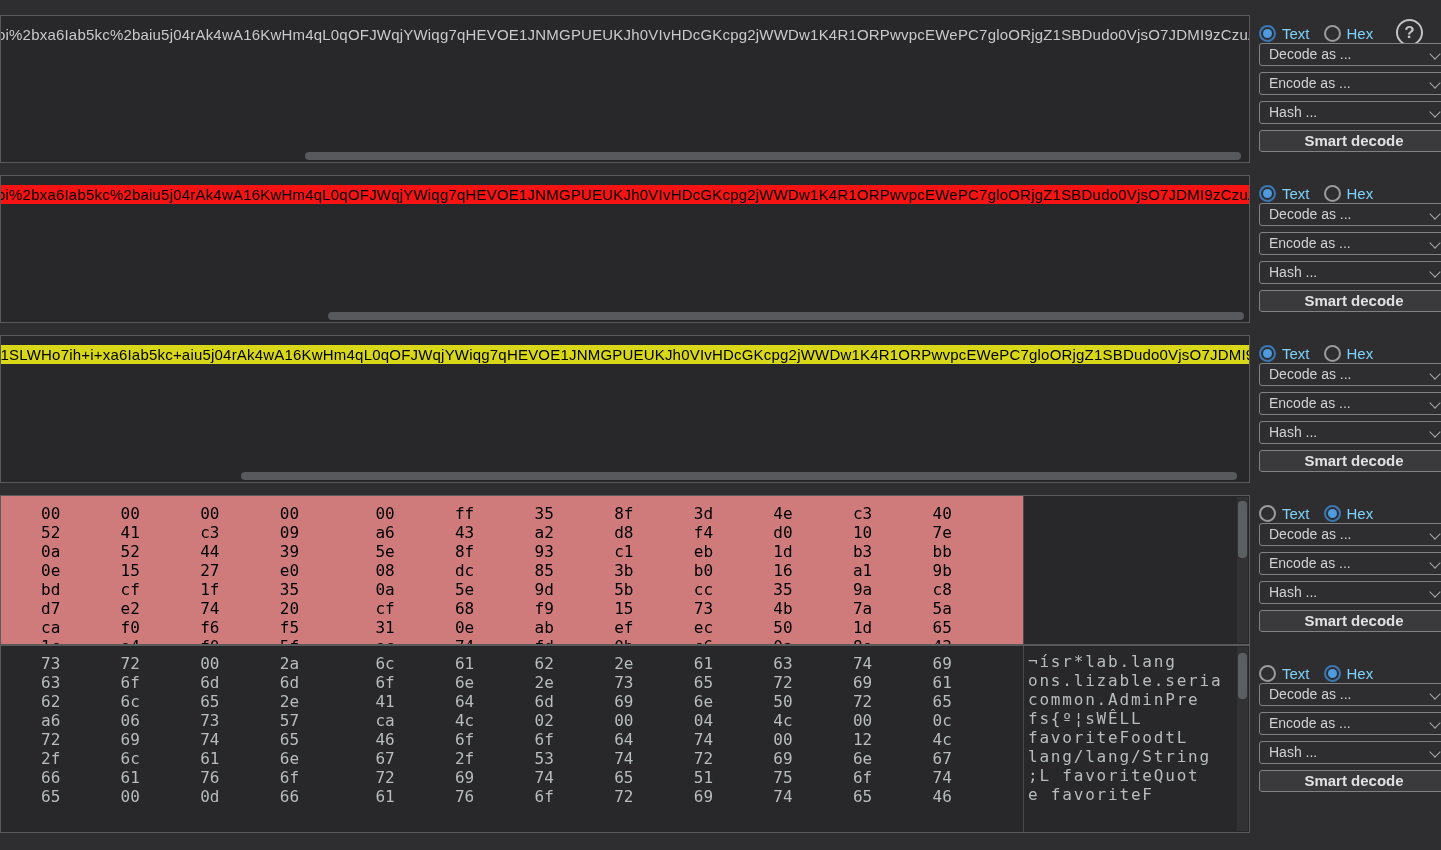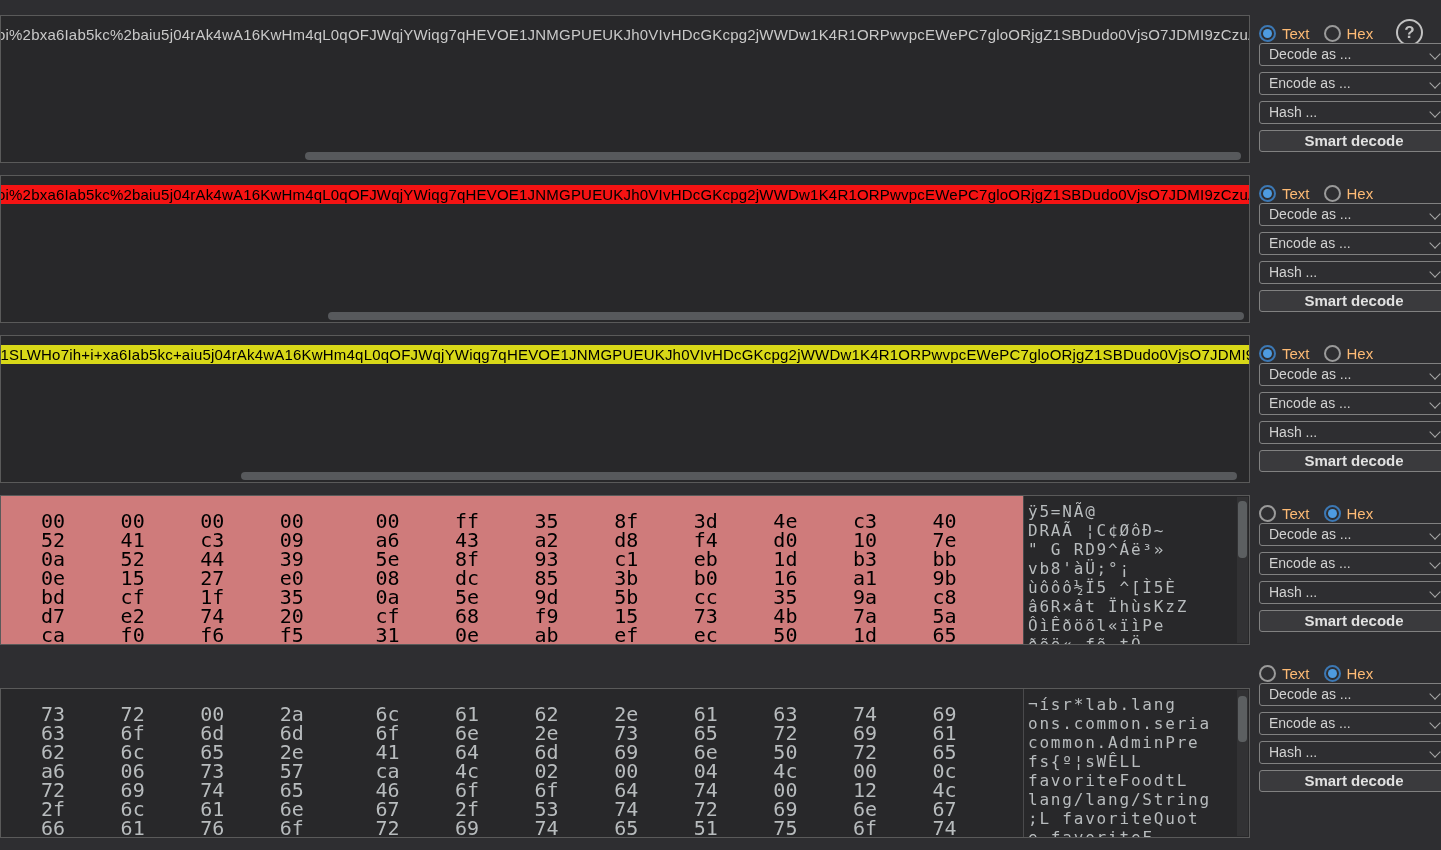--- a/index.html
+++ b/index.html
@@ -26,23 +26,23 @@
   }
   .tline.red    { background:#f51313; color:#000; }
   .tline.yellow { background:#d8d818; color:#000; }
   .hthumb {
     position:absolute; bottom:2px; height:8px;
     background:#57595c; border-radius:4px;
   }
   
   .hexpane {
     position:absolute; left:0; top:0; bottom:0; width:1023px;
-    padding-top:16px;
+    padding-top:8px;
     font-family:"DejaVu Sans Mono", monospace;
-    font-size:20px; color:#b8bcbe;
+    font-size:16px; color:#b8bcbe;
     overflow:hidden;
     border-right:1px solid #4a4a4c;
   }
   .hexpane.pink { background:#cf7b7b; color:#000; }
   .hex-row { height:19px; line-height:19px; padding-left:40px; white-space:nowrap; }
   .hex-cell { display:inline-block; width:79.6px; }
   .hex-cell.grp { margin-left:16px; }
   .asciipane {
     position:absolute; left:1024px; top:0; bottom:0; width:213px;
     padding:6px 0 0 3px;
@@ -65,21 +65,21 @@
   .radio {
     width:17px; height:17px; border-radius:50%;
     border:2px solid #9a9a9a; display:inline-block; position:relative;
     flex:0 0 auto;
   }
   .radio.checked { border-color:#3c78b4; }
   .radio.checked::after {
     content:""; position:absolute; left:2px; top:2px;
     width:9px; height:9px; border-radius:50%; background:#4e9be0;
   }
-  .rlabel { font-size:15px; color:#fdba74; margin:0 14px 0 6px; }
+  .rlabel { font-size:15px; color:#7dd3fc; margin:0 14px 0 6px; }
   .select {
     position:relative; height:23px; margin-bottom:6px;
     border:1px solid #818181; border-radius:3px;
     background:#2e2e31; color:#d2d2d2;
     font-size:14px; line-height:21px; padding-left:9px;
   }
   .chev {
     position:absolute; right:9px; top:6px;
     width:8px; height:8px;
     border-left:1.5px solid #a8a8a8; border-bottom:1.5px solid #a8a8a8;
@@ -184,30 +184,20 @@
   <div class="hexpane pink">
       <div class="hex-row"><span class="hex-cell">00</span><span class="hex-cell">00</span><span class="hex-cell">00</span><span class="hex-cell">00</span><span class="hex-cell grp">00</span><span class="hex-cell">ff</span><span class="hex-cell">35</span><span class="hex-cell">8f</span><span class="hex-cell">3d</span><span class="hex-cell">4e</span><span class="hex-cell">c3</span><span class="hex-cell">40</span></div>
       <div class="hex-row"><span class="hex-cell">52</span><span class="hex-cell">41</span><span class="hex-cell">c3</span><span class="hex-cell">09</span><span class="hex-cell grp">a6</span><span class="hex-cell">43</span><span class="hex-cell">a2</span><span class="hex-cell">d8</span><span class="hex-cell">f4</span><span class="hex-cell">d0</span><span class="hex-cell">10</span><span class="hex-cell">7e</span></div>
       <div class="hex-row"><span class="hex-cell">0a</span><span class="hex-cell">52</span><span class="hex-cell">44</span><span class="hex-cell">39</span><span class="hex-cell grp">5e</span><span class="hex-cell">8f</span><span class="hex-cell">93</span><span class="hex-cell">c1</span><span class="hex-cell">eb</span><span class="hex-cell">1d</span><span class="hex-cell">b3</span><span class="hex-cell">bb</span></div>
       <div class="hex-row"><span class="hex-cell">0e</span><span class="hex-cell">15</span><span class="hex-cell">27</span><span class="hex-cell">e0</span><span class="hex-cell grp">08</span><span class="hex-cell">dc</span><span class="hex-cell">85</span><span class="hex-cell">3b</span><span class="hex-cell">b0</span><span class="hex-cell">16</span><span class="hex-cell">a1</span><span class="hex-cell">9b</span></div>
       <div class="hex-row"><span class="hex-cell">bd</span><span class="hex-cell">cf</span><span class="hex-cell">1f</span><span class="hex-cell">35</span><span class="hex-cell grp">0a</span><span class="hex-cell">5e</span><span class="hex-cell">9d</span><span class="hex-cell">5b</span><span class="hex-cell">cc</span><span class="hex-cell">35</span><span class="hex-cell">9a</span><span class="hex-cell">c8</span></div>
       <div class="hex-row"><span class="hex-cell">d7</span><span class="hex-cell">e2</span><span class="hex-cell">74</span><span class="hex-cell">20</span><span class="hex-cell grp">cf</span><span class="hex-cell">68</span><span class="hex-cell">f9</span><span class="hex-cell">15</span><span class="hex-cell">73</span><span class="hex-cell">4b</span><span class="hex-cell">7a</span><span class="hex-cell">5a</span></div>
       <div class="hex-row"><span class="hex-cell">ca</span><span class="hex-cell">f0</span><span class="hex-cell">f6</span><span class="hex-cell">f5</span><span class="hex-cell grp">31</span><span class="hex-cell">0e</span><span class="hex-cell">ab</span><span class="hex-cell">ef</span><span class="hex-cell">ec</span><span class="hex-cell">50</span><span class="hex-cell">1d</span><span class="hex-cell">65</span></div>
       <div class="hex-row"><span class="hex-cell">1c</span><span class="hex-cell">e4</span><span class="hex-cell">f0</span><span class="hex-cell">5f</span><span class="hex-cell grp">ec</span><span class="hex-cell">74</span><span class="hex-cell">fd</span><span class="hex-cell">0b</span><span class="hex-cell">c6</span><span class="hex-cell">0a</span><span class="hex-cell">8e</span><span class="hex-cell">43</span></div>
     </div>
-  <div class="asciipane">
-      <div class="ascii-row">ÿ5=NÃ@</div>
-      <div class="ascii-row">DRAÃ   ¦C¢ØôÐ~</div>
-      <div class="ascii-row">" G  RD9^Áë³»</div>
-      <div class="ascii-row">vb8'àÜ;°¡</div>
-      <div class="ascii-row">ùôôô½Ï5 ^[Ì5È</div>
-      <div class="ascii-row">â6R×ât ÏhùsKzZ</div>
-      <div class="ascii-row">ÔìÊðöõl«ïìPe</div>
-      <div class="ascii-row">ðõö« fõ tÖ</div>
-    </div>
   <div class="vtrack">
     <div class="vthumb" style="top:4px;height:57px"></div>
   </div>
 </div>
 <div class="controls" style="top:495px">
   <div class="radio-row">
     <span class="radio"></span>
     <span class="rlabel">Text</span>
     <span class="radio checked"></span>
     <span class="rlabel">Hex</span>
@@ -220,34 +210,34 @@
     <span>Encode as ...</span>
     <span class="chev"></span>
   </div>
   <div class="select">
     <span>Hash ...</span>
     <span class="chev"></span>
   </div>
   <button class="smart">Smart decode</button>
 </div>
 
-<div class="editor" style="top:688px;height:150px">
+<div class="editor" style="top:645px;height:188px">
   <div class="hexpane">
       <div class="hex-row"><span class="hex-cell">73</span><span class="hex-cell">72</span><span class="hex-cell">00</span><span class="hex-cell">2a</span><span class="hex-cell grp">6c</span><span class="hex-cell">61</span><span class="hex-cell">62</span><span class="hex-cell">2e</span><span class="hex-cell">61</span><span class="hex-cell">63</span><span class="hex-cell">74</span><span class="hex-cell">69</span></div>
       <div class="hex-row"><span class="hex-cell">63</span><span class="hex-cell">6f</span><span class="hex-cell">6d</span><span class="hex-cell">6d</span><span class="hex-cell grp">6f</span><span class="hex-cell">6e</span><span class="hex-cell">2e</span><span class="hex-cell">73</span><span class="hex-cell">65</span><span class="hex-cell">72</span><span class="hex-cell">69</span><span class="hex-cell">61</span></div>
       <div class="hex-row"><span class="hex-cell">62</span><span class="hex-cell">6c</span><span class="hex-cell">65</span><span class="hex-cell">2e</span><span class="hex-cell grp">41</span><span class="hex-cell">64</span><span class="hex-cell">6d</span><span class="hex-cell">69</span><span class="hex-cell">6e</span><span class="hex-cell">50</span><span class="hex-cell">72</span><span class="hex-cell">65</span></div>
       <div class="hex-row"><span class="hex-cell">a6</span><span class="hex-cell">06</span><span class="hex-cell">73</span><span class="hex-cell">57</span><span class="hex-cell grp">ca</span><span class="hex-cell">4c</span><span class="hex-cell">02</span><span class="hex-cell">00</span><span class="hex-cell">04</span><span class="hex-cell">4c</span><span class="hex-cell">00</span><span class="hex-cell">0c</span></div>
       <div class="hex-row"><span class="hex-cell">72</span><span class="hex-cell">69</span><span class="hex-cell">74</span><span class="hex-cell">65</span><span class="hex-cell grp">46</span><span class="hex-cell">6f</span><span class="hex-cell">6f</span><span class="hex-cell">64</span><span class="hex-cell">74</span><span class="hex-cell">00</span><span class="hex-cell">12</span><span class="hex-cell">4c</span></div>
       <div class="hex-row"><span class="hex-cell">2f</span><span class="hex-cell">6c</span><span class="hex-cell">61</span><span class="hex-cell">6e</span><span class="hex-cell grp">67</span><span class="hex-cell">2f</span><span class="hex-cell">53</span><span class="hex-cell">74</span><span class="hex-cell">72</span><span class="hex-cell">69</span><span class="hex-cell">6e</span><span class="hex-cell">67</span></div>
       <div class="hex-row"><span class="hex-cell">66</span><span class="hex-cell">61</span><span class="hex-cell">76</span><span class="hex-cell">6f</span><span class="hex-cell grp">72</span><span class="hex-cell">69</span><span class="hex-cell">74</span><span class="hex-cell">65</span><span class="hex-cell">51</span><span class="hex-cell">75</span><span class="hex-cell">6f</span><span class="hex-cell">74</span></div>
       <div class="hex-row"><span class="hex-cell">65</span><span class="hex-cell">00</span><span class="hex-cell">0d</span><span class="hex-cell">66</span><span class="hex-cell grp">61</span><span class="hex-cell">76</span><span class="hex-cell">6f</span><span class="hex-cell">72</span><span class="hex-cell">69</span><span class="hex-cell">74</span><span class="hex-cell">65</span><span class="hex-cell">46</span></div>
     </div>
   <div class="asciipane">
       <div class="ascii-row">¬ísr*lab.lang</div>
-      <div class="ascii-row">ons.common.seria</div>
+      <div class="ascii-row">ons.lizable.seria</div>
       <div class="ascii-row">common.AdminPre</div>
       <div class="ascii-row">fs{º¦sWÊLL</div>
       <div class="ascii-row">favoriteFoodtL</div>
       <div class="ascii-row">lang/lang/String</div>
       <div class="ascii-row">;L favoriteQuot</div>
       <div class="ascii-row">e favoriteF</div>
     </div>
   <div class="vtrack">
     <div class="vthumb" style="top:6px;height:46px"></div>
   </div>

